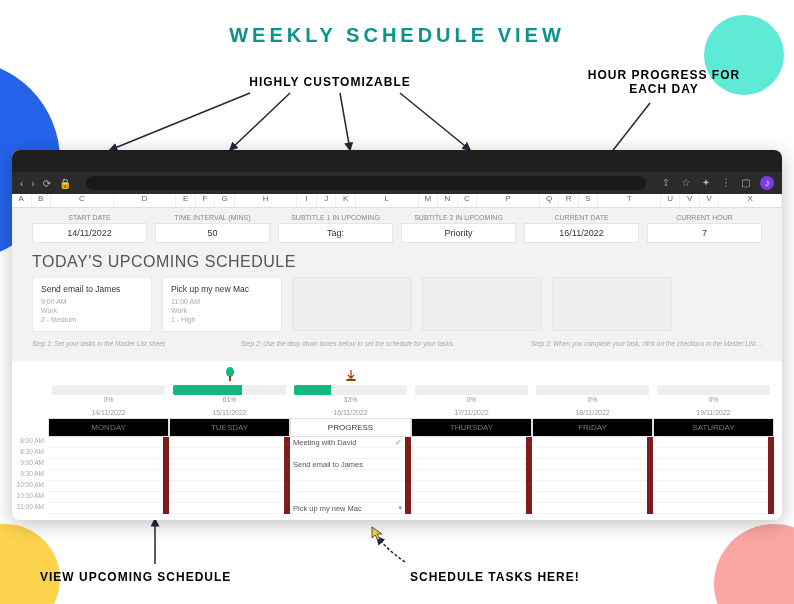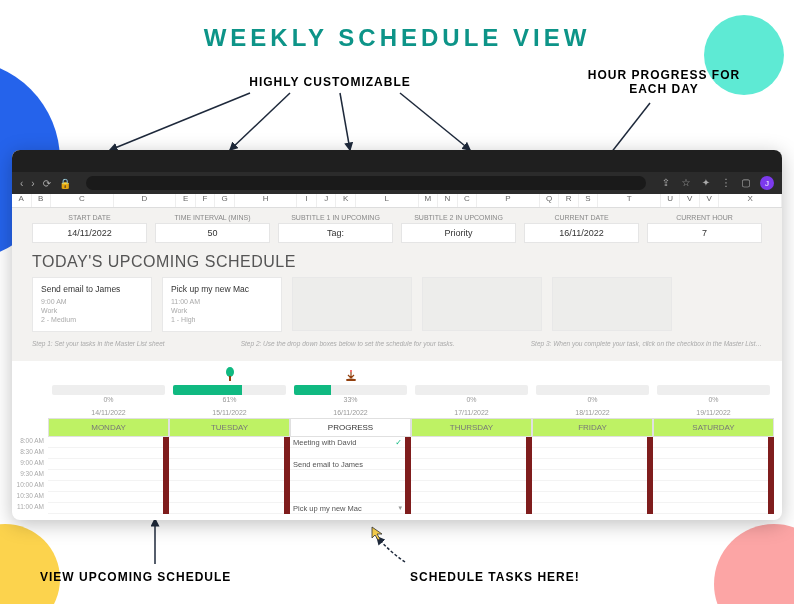--- a/index.html
+++ b/index.html
@@ -2,21 +2,21 @@
 <html><head>
 <meta charset="utf-8">
 <style>
 *{margin:0;padding:0;box-sizing:border-box;font-family:-apple-system,BlinkMacSystemFont,"Segoe UI",Arial,sans-serif}
 body{width:794px;height:604px;background:#fff;position:relative;overflow:hidden}
 .blob{position:absolute;border-radius:50%}
 .blob-blue{width:140px;height:200px;background:#2563eb;left:-80px;top:60px;border-radius:0 100px 100px 0}
 .blob-teal{width:80px;height:80px;background:#5eead4;right:10px;top:15px}
 .blob-yellow{width:110px;height:110px;background:#fcd34d;left:-50px;bottom:-30px}
 .blob-pink{width:120px;height:120px;background:#fca5a5;right:-40px;bottom:-40px}
-.title{text-align:center;font-size:24px;font-weight:700;letter-spacing:4px;color:#0d9488;padding:24px 0 6px}
+.title{text-align:center;font-size:20px;font-weight:700;letter-spacing:4px;color:#0d9488;padding:24px 0 6px}
 .anno{position:absolute;font-size:12px;font-weight:700;letter-spacing:1px;color:#000000;text-align:center}
 .anno.customizable{top:75px;left:200px;width:260px}
 .anno.track{top:68px;right:40px;width:180px}
 .anno.upcoming{bottom:20px;left:40px}
 .anno.schedule{bottom:20px;left:410px}
 svg.arrows{position:absolute;pointer-events:none}
 .browser{position:absolute;top:150px;left:12px;right:12px;height:370px;background:#fff;border-radius:8px;box-shadow:0 4px 20px rgba(0,0,0,0.25);overflow:hidden;z-index:5}
 .tabbar{height:22px;background:#1f1f1f;display:flex;align-items:center;padding:0 8px;gap:6px}
 .navbar{height:22px;background:#2b2b2b;display:flex;align-items:center;padding:0 8px;gap:8px}
 .nav-icon{color:#aaa;font-size:10px}
@@ -42,21 +42,21 @@
 .week{padding:8px 8px 0 36px;position:relative}
 .progress-row{display:flex}
 .prog-cell{flex:1;text-align:center;padding:2px 4px}
 .prog-bar{height:10px;background:#eee;border-radius:2px;position:relative;overflow:hidden}
 .prog-fill{height:100%;background:#10b981}
 .prog-pct{font-size:7px;color:#999;margin-top:1px}
 .tree{position:relative;height:14px;display:flex;justify-content:center;align-items:flex-end}
 .date-row{display:flex;margin-top:2px}
 .date-cell{flex:1;text-align:center;font-size:7px;color:#999;padding:2px}
 .day-row{display:flex}
-.day-cell{flex:1;text-align:center;font-size:8px;color:#777;background:#bef264;padding:4px 2px;border:1px solid #e0e0e0}
+.day-cell{flex:1;text-align:center;font-size:8px;color:#777;background:#000000;padding:4px 2px;border:1px solid #e0e0e0}
 .day-cell.active{background:#fff;color:#333}
 .grid{display:flex;position:relative}
 .times{position:absolute;left:-32px;top:0;width:30px}
 .time-lbl{height:11px;font-size:6.5px;color:#aaa;text-align:right;padding-right:2px}
 .day-col{flex:1;border-right:6px solid #7f1d1d}
 .slot{height:11px;border-bottom:1px solid #f3f3f3;font-size:7.5px;padding:1px 3px;color:#555;display:flex;justify-content:space-between;align-items:center}
 .check{color:#10b981;font-size:8px}
 .dd{color:#999;font-size:7px}
 .cursor{position:absolute;font-size:14px;color:#000}
 </style>

